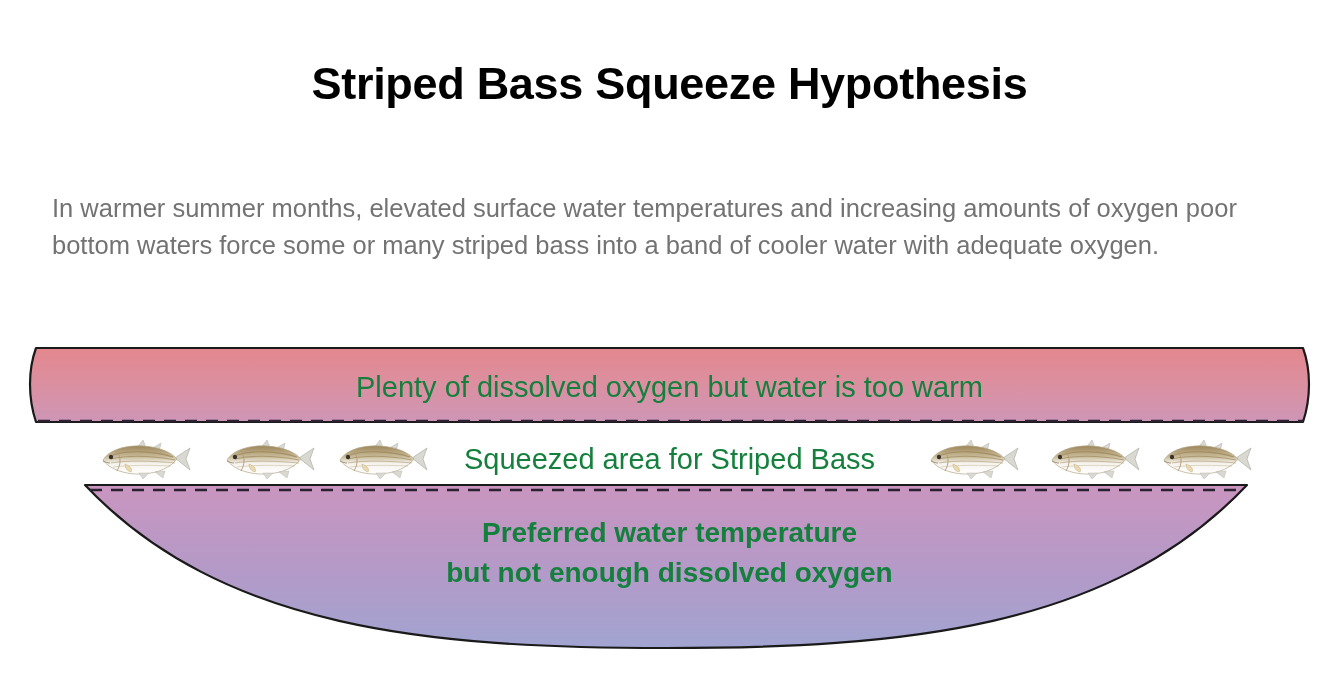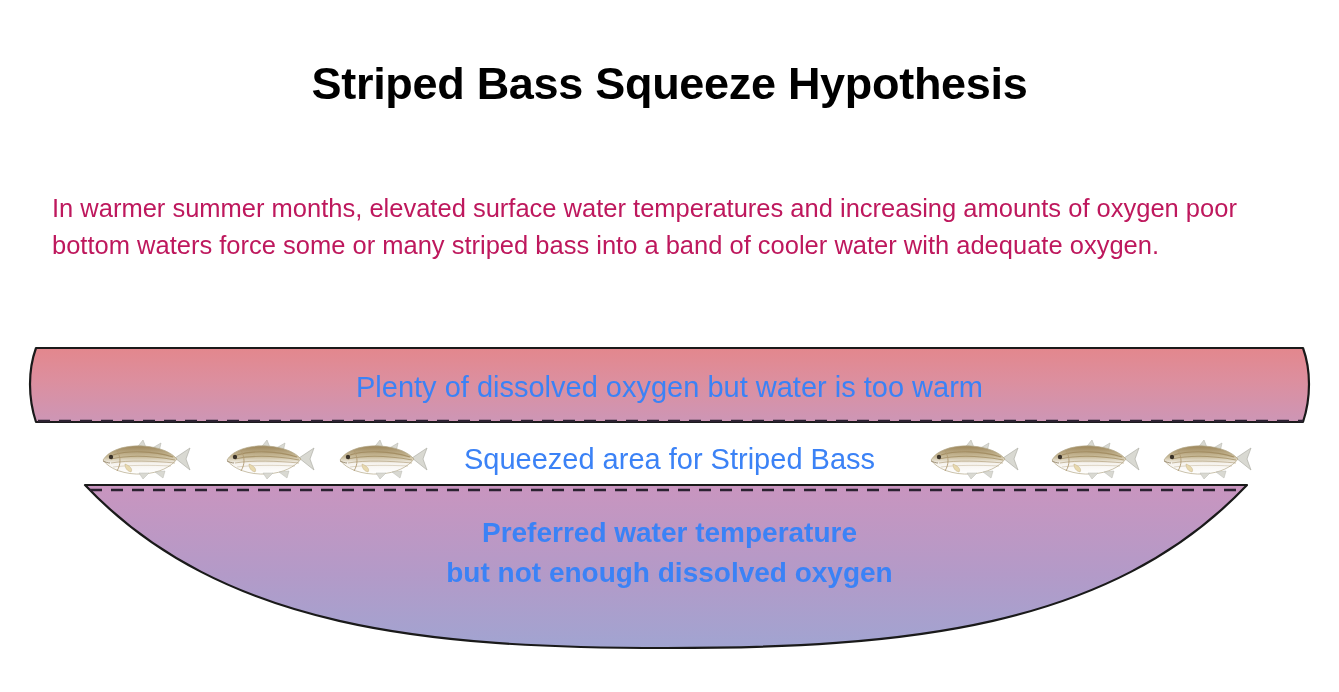--- a/index.html
+++ b/index.html
@@ -34,21 +34,21 @@
   }
 
   
   #intro-paragraph {
     position: absolute;
     left: 52px;
     top: 190px;
     width: 1240px;
     font-size: 25.5px;
     line-height: 37px;
-    color: #be185d;
+    color: #737373;
     text-align: left;
   }
 
   
   #diagram {
     position: absolute;
     left: 0;
     top: 330px;
     width: 1339px;
     height: 330px;
@@ -58,21 +58,21 @@
     left: 0;
     top: 0;
     width: 1339px;
     height: 330px;
     display: block;
   }
 
   
   .diagram-label {
     position: absolute;
-    color: #3b82f6;
+    color: #15803d;
     text-align: center;
     white-space: nowrap;
   }
   #warm-layer-label {
     left: 0;
     top: 40px;
     width: 1339px;
     font-family: "Liberation Sans Narrow", "Liberation Sans", sans-serif;
     font-size: 29px;
     line-height: 34px;

